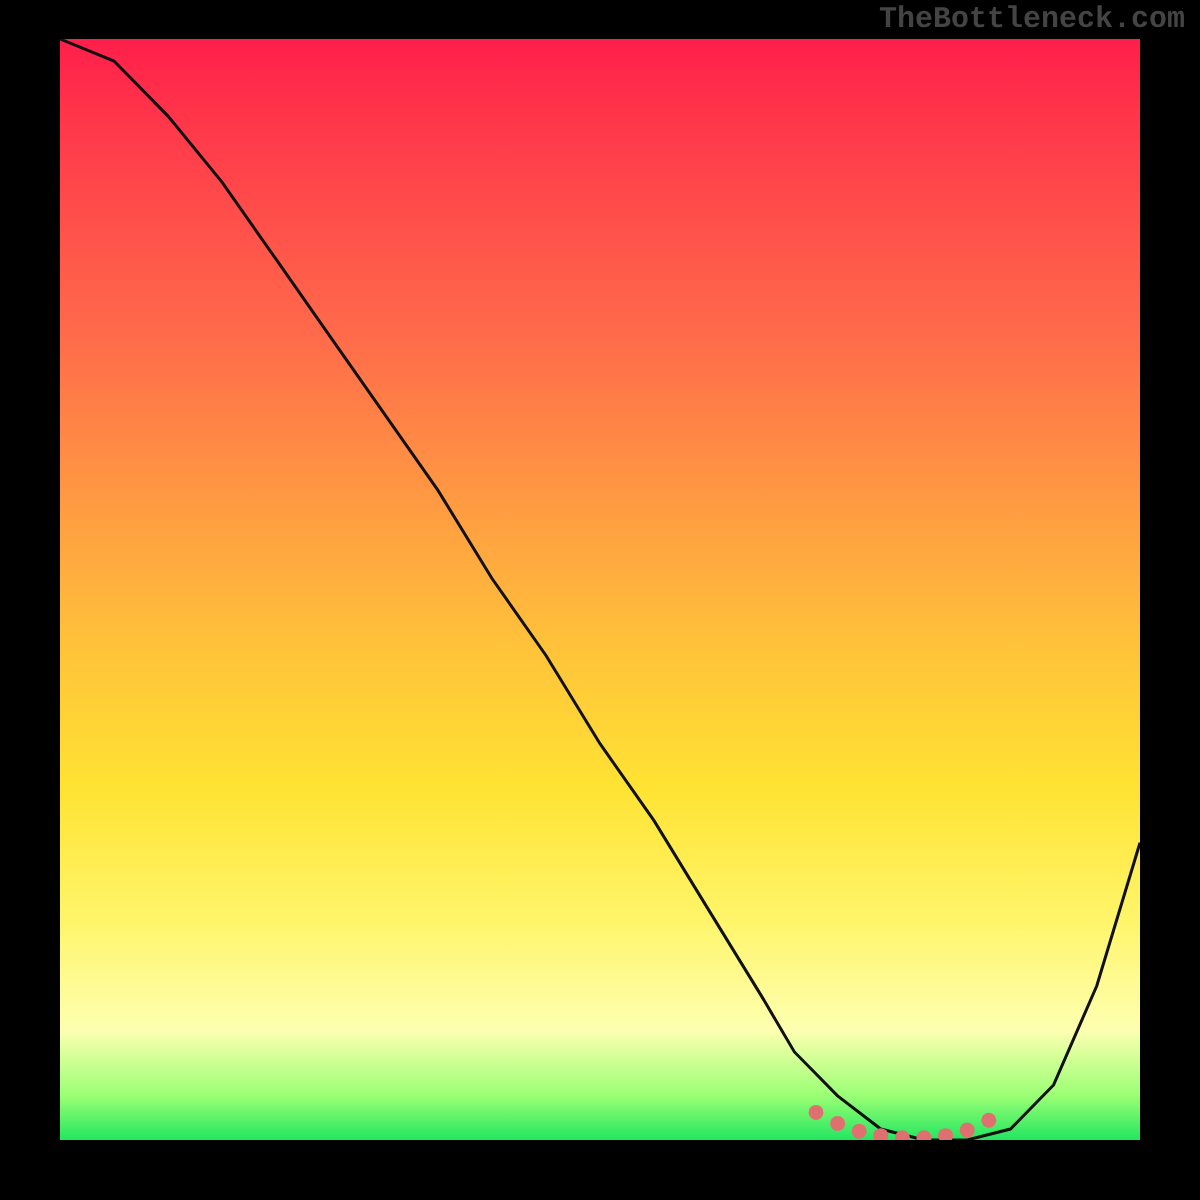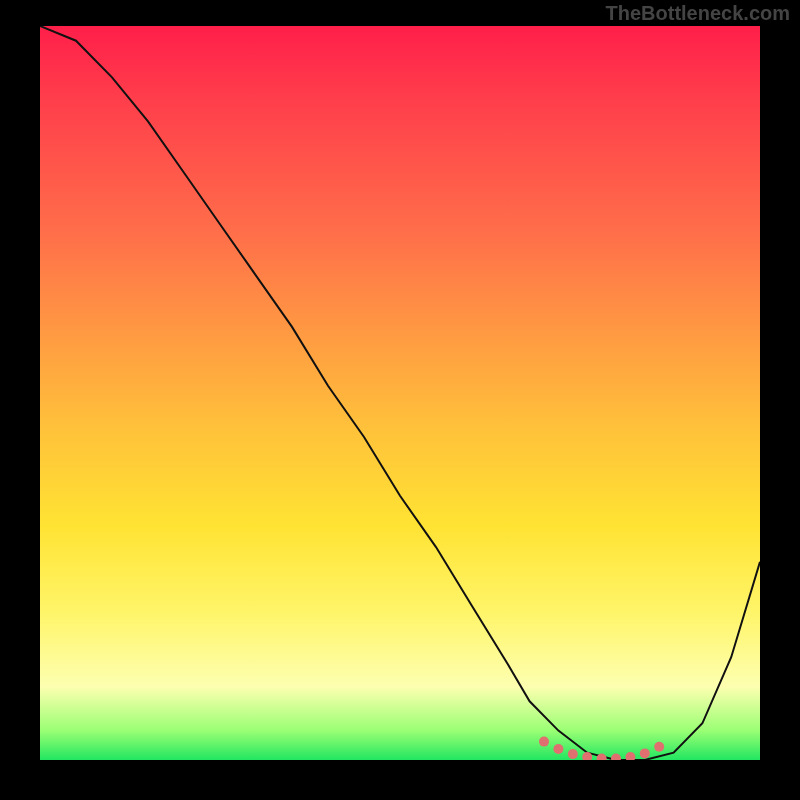--- a/index.html
+++ b/index.html
@@ -9,20 +9,21 @@
     width: 800px;
     height: 800px;
     overflow: hidden;
     font-family: Arial, Helvetica, sans-serif;
   }
   .outer {
     width: 800px;
     height: 772px;
     position: relative;
     background: #000;
+    font-family: Liberation Mono, monospace;
   }
   .watermark {
     position: absolute;
     top: 2px;
     right: 10px;
     color: #444;
     font-size: 20px;
     font-weight: bold;
   }
   .plot {

